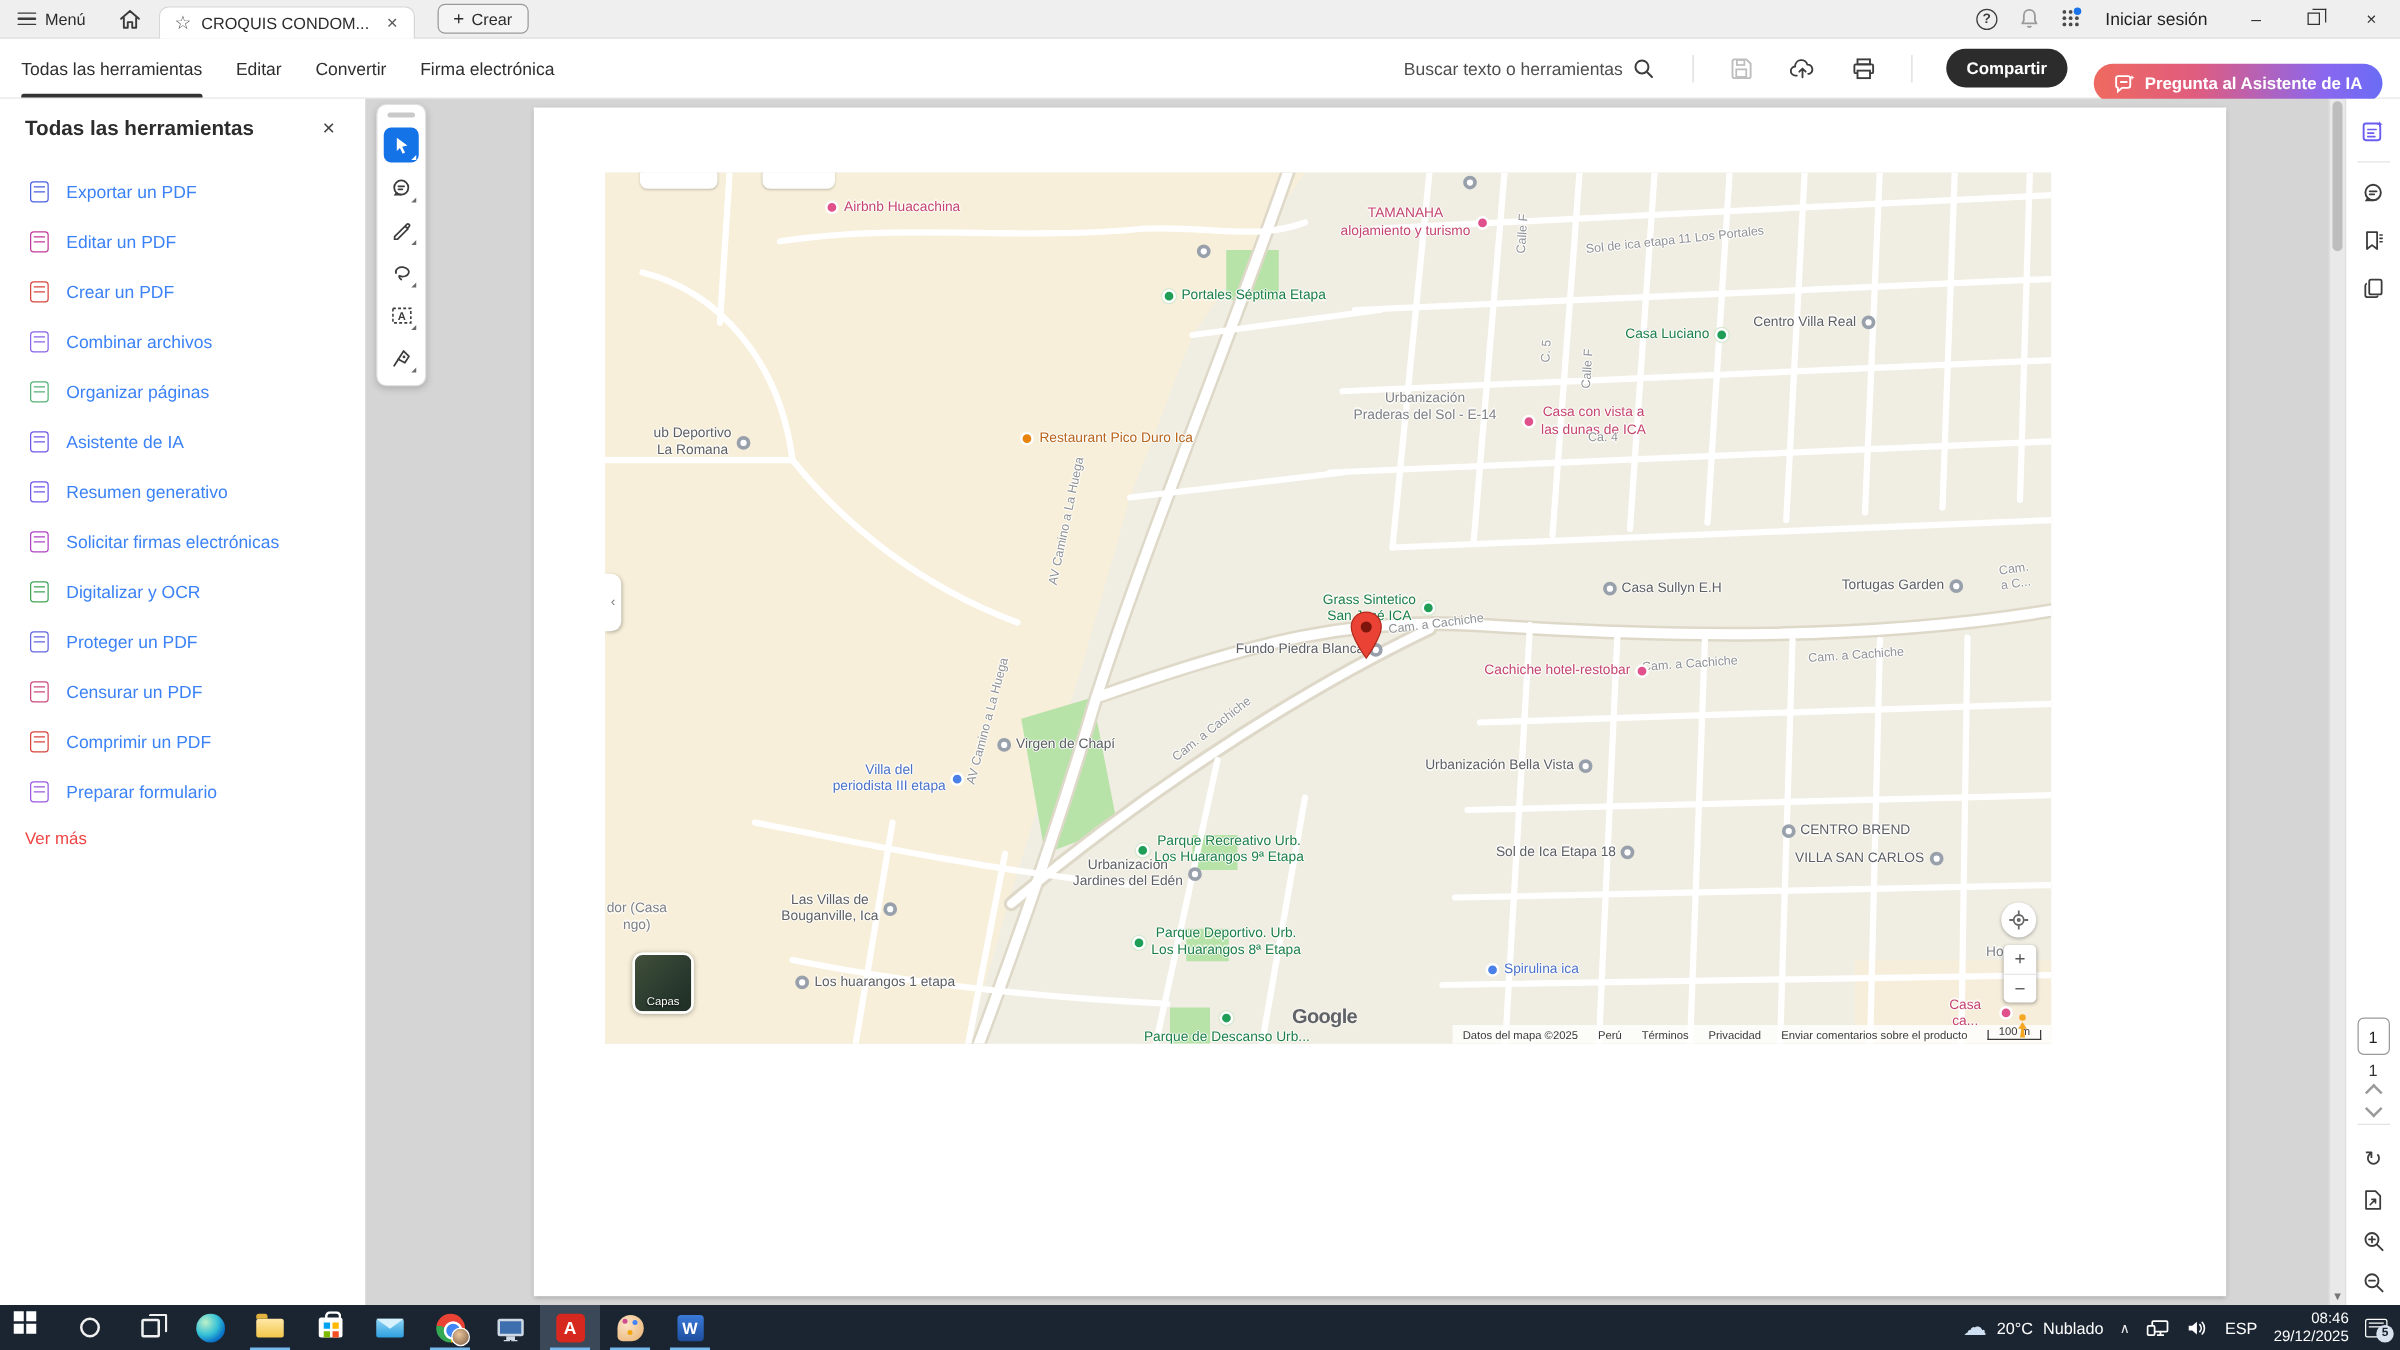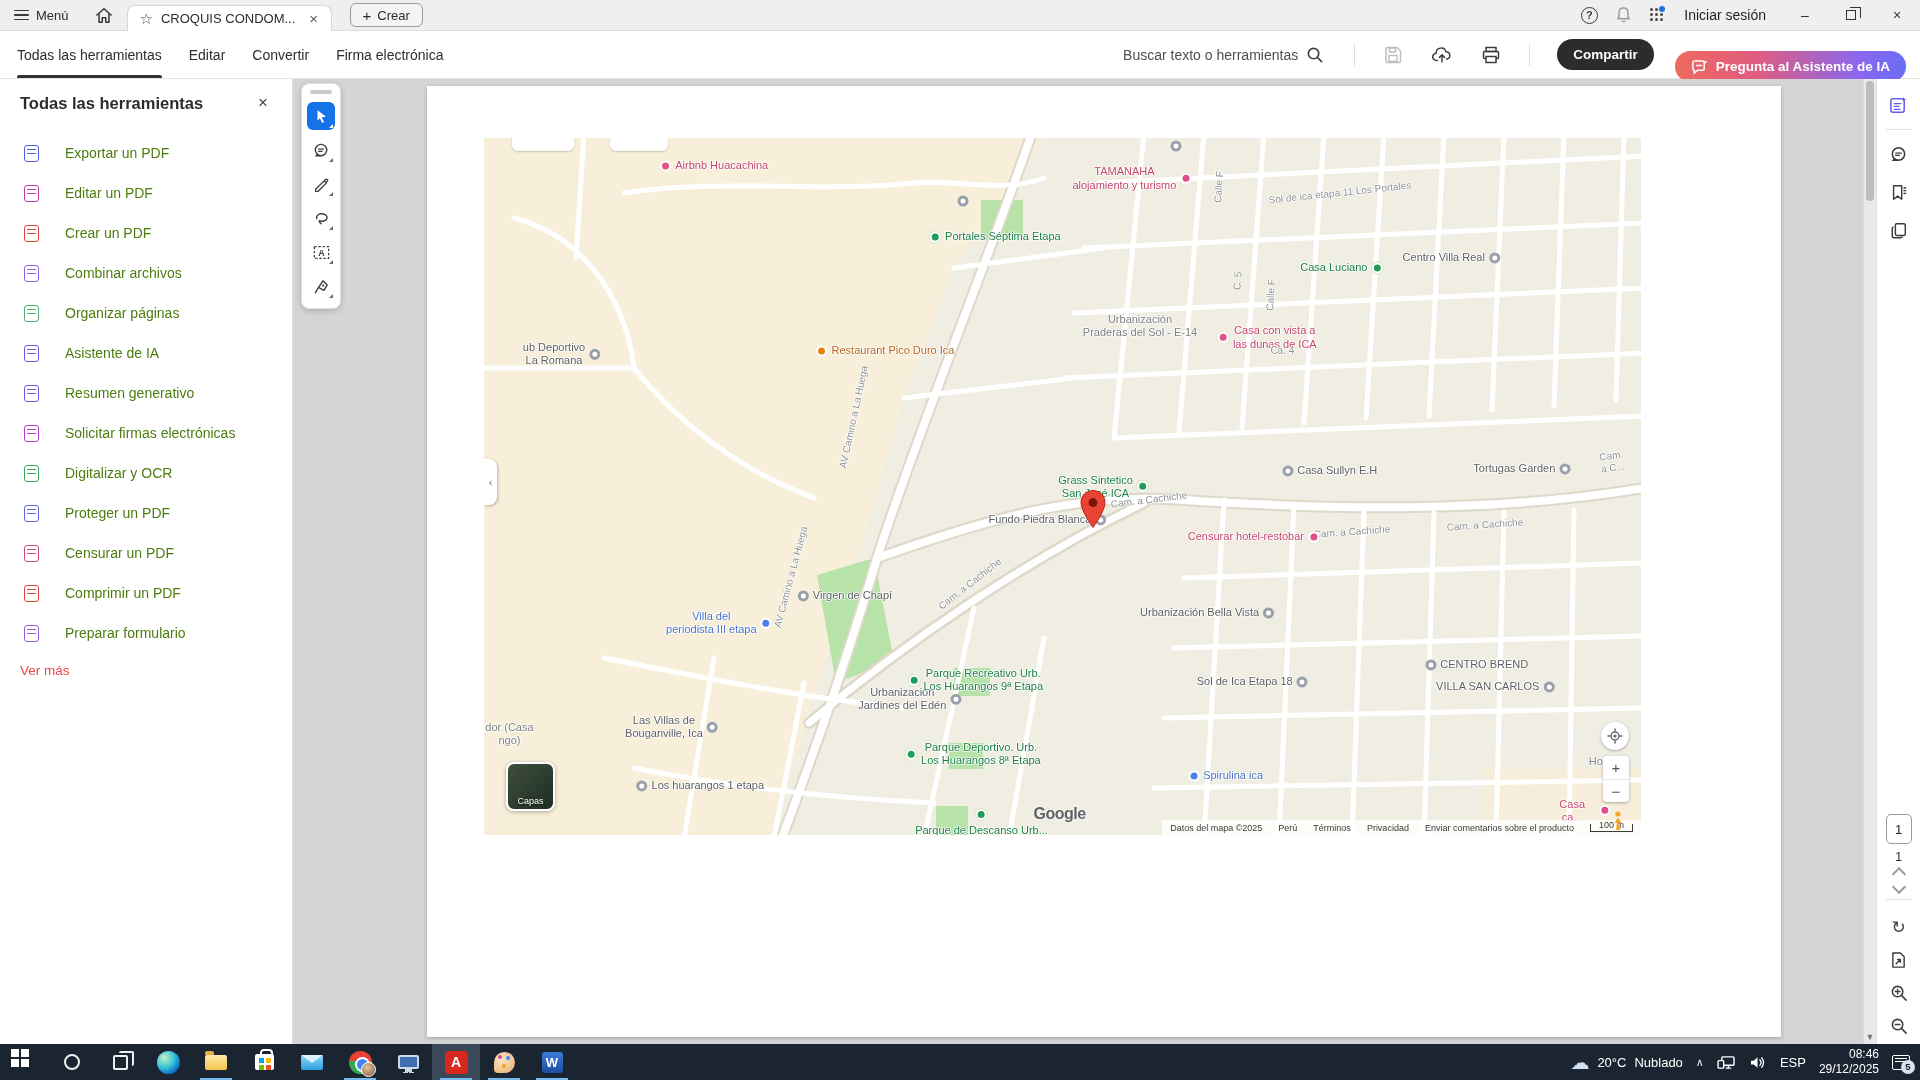--- a/index.html
+++ b/index.html
@@ -47,21 +47,21 @@
   
   #main { position:absolute; top:79px; left:0; right:0; bottom:36px; display:flex; }
   #left-panel { width:293px; background:#fff; border-right:1px solid #dedede; padding:14px 0 0 0; position:relative; flex:0 0 auto; }
   .panel-head { display:flex; align-items:center; justify-content:space-between; padding:0 24px 0 20px; }
   .panel-title { font-size:16.5px; font-weight:bold; color:#2c2c2c; }
   .panel-close { font-size:17px; color:#444; cursor:pointer; }
   .tool-list { margin-top:26px; display:flex; flex-direction:column; gap:12px; padding-left:24px; }
   .tool-item { display:flex; align-items:center; gap:14px; height:28px; cursor:pointer; }
   .tool-ico { width:15px; height:17px; border:1.7px solid var(--c,#666); border-radius:3px; position:relative; flex:0 0 auto; }
   .tool-ico::after { content:""; position:absolute; left:2px; right:2px; top:3px; height:1.8px; background:var(--c,#666); box-shadow:0 4px 0 var(--c,#666); }
-  .tool-label { font-size:14px; color:#4d7c0f;margin-left:12px; }
+  .tool-label { font-size:14px; color:#3b82f6; }
   .ver-mas { margin:16px 0 0 20px; font-size:13.5px; color:#ef4444; cursor:pointer; display:inline-block; }
 
   #doc-area { flex:1; position:relative; background:#d5d5d5; overflow:hidden; }
 
   
   #quick-tools { position:absolute; left:8px; top:4px; width:40px; background:#fff; border:1px solid #e0e0e0; border-radius:8px; box-shadow:0 2px 6px rgba(0,0,0,.18); padding:6px 0 8px; display:flex; flex-direction:column; align-items:center; gap:6px; z-index:5; }
   .qt-handle { width:22px; height:4px; border-radius:2px; background:#c9c9c9; margin-bottom:2px; }
   .qt { width:28px; height:28px; border-radius:6px; display:flex; align-items:center; justify-content:center; position:relative; cursor:pointer; }
   .qt::after { content:""; position:absolute; right:2px; bottom:2px; width:0; height:0; border-bottom:4px solid #6b6b6b; border-left:4px solid transparent; }
   .qt.active { background:#1473e6; }
@@ -547,21 +547,21 @@
             <div class="mlabel" data-icon="street" style="left: 75%; top: 56.5%; transform: translate(-50%, -50%) rotate(-4deg);">
             
             <span class="txt">Cam. a Cachiche</span>
           </div>
             <div class="mlabel" data-icon="street" style="left: 86.5%; top: 55.5%; transform: translate(-50%, -50%) rotate(-4deg);">
             
             <span class="txt">Cam. a Cachiche</span>
           </div>
             <div class="mlabel" data-icon="pink" data-side="left" style="left: 66.5%; top: 57.3%;">
             <span class="dot"></span>
-            <span class="txt">Censurar hotel-restobar</span>
+            <span class="txt">Cachiche hotel-restobar</span>
           </div>
             <div class="mlabel" data-icon="street" style="left: 42%; top: 64%; transform: translate(-50%, -50%) rotate(-38deg);">
             
             <span class="txt">Cam. a Cachiche</span>
           </div>
             <div class="mlabel" data-icon="circle" data-side="right" style="left: 31.2%; top: 65.7%;">
             <span class="dot"></span>
             <span class="txt">Virgen de Chapí</span>
           </div>
             <div class="mlabel" data-icon="circle" data-side="left" style="left: 62.5%; top: 68.2%;">

